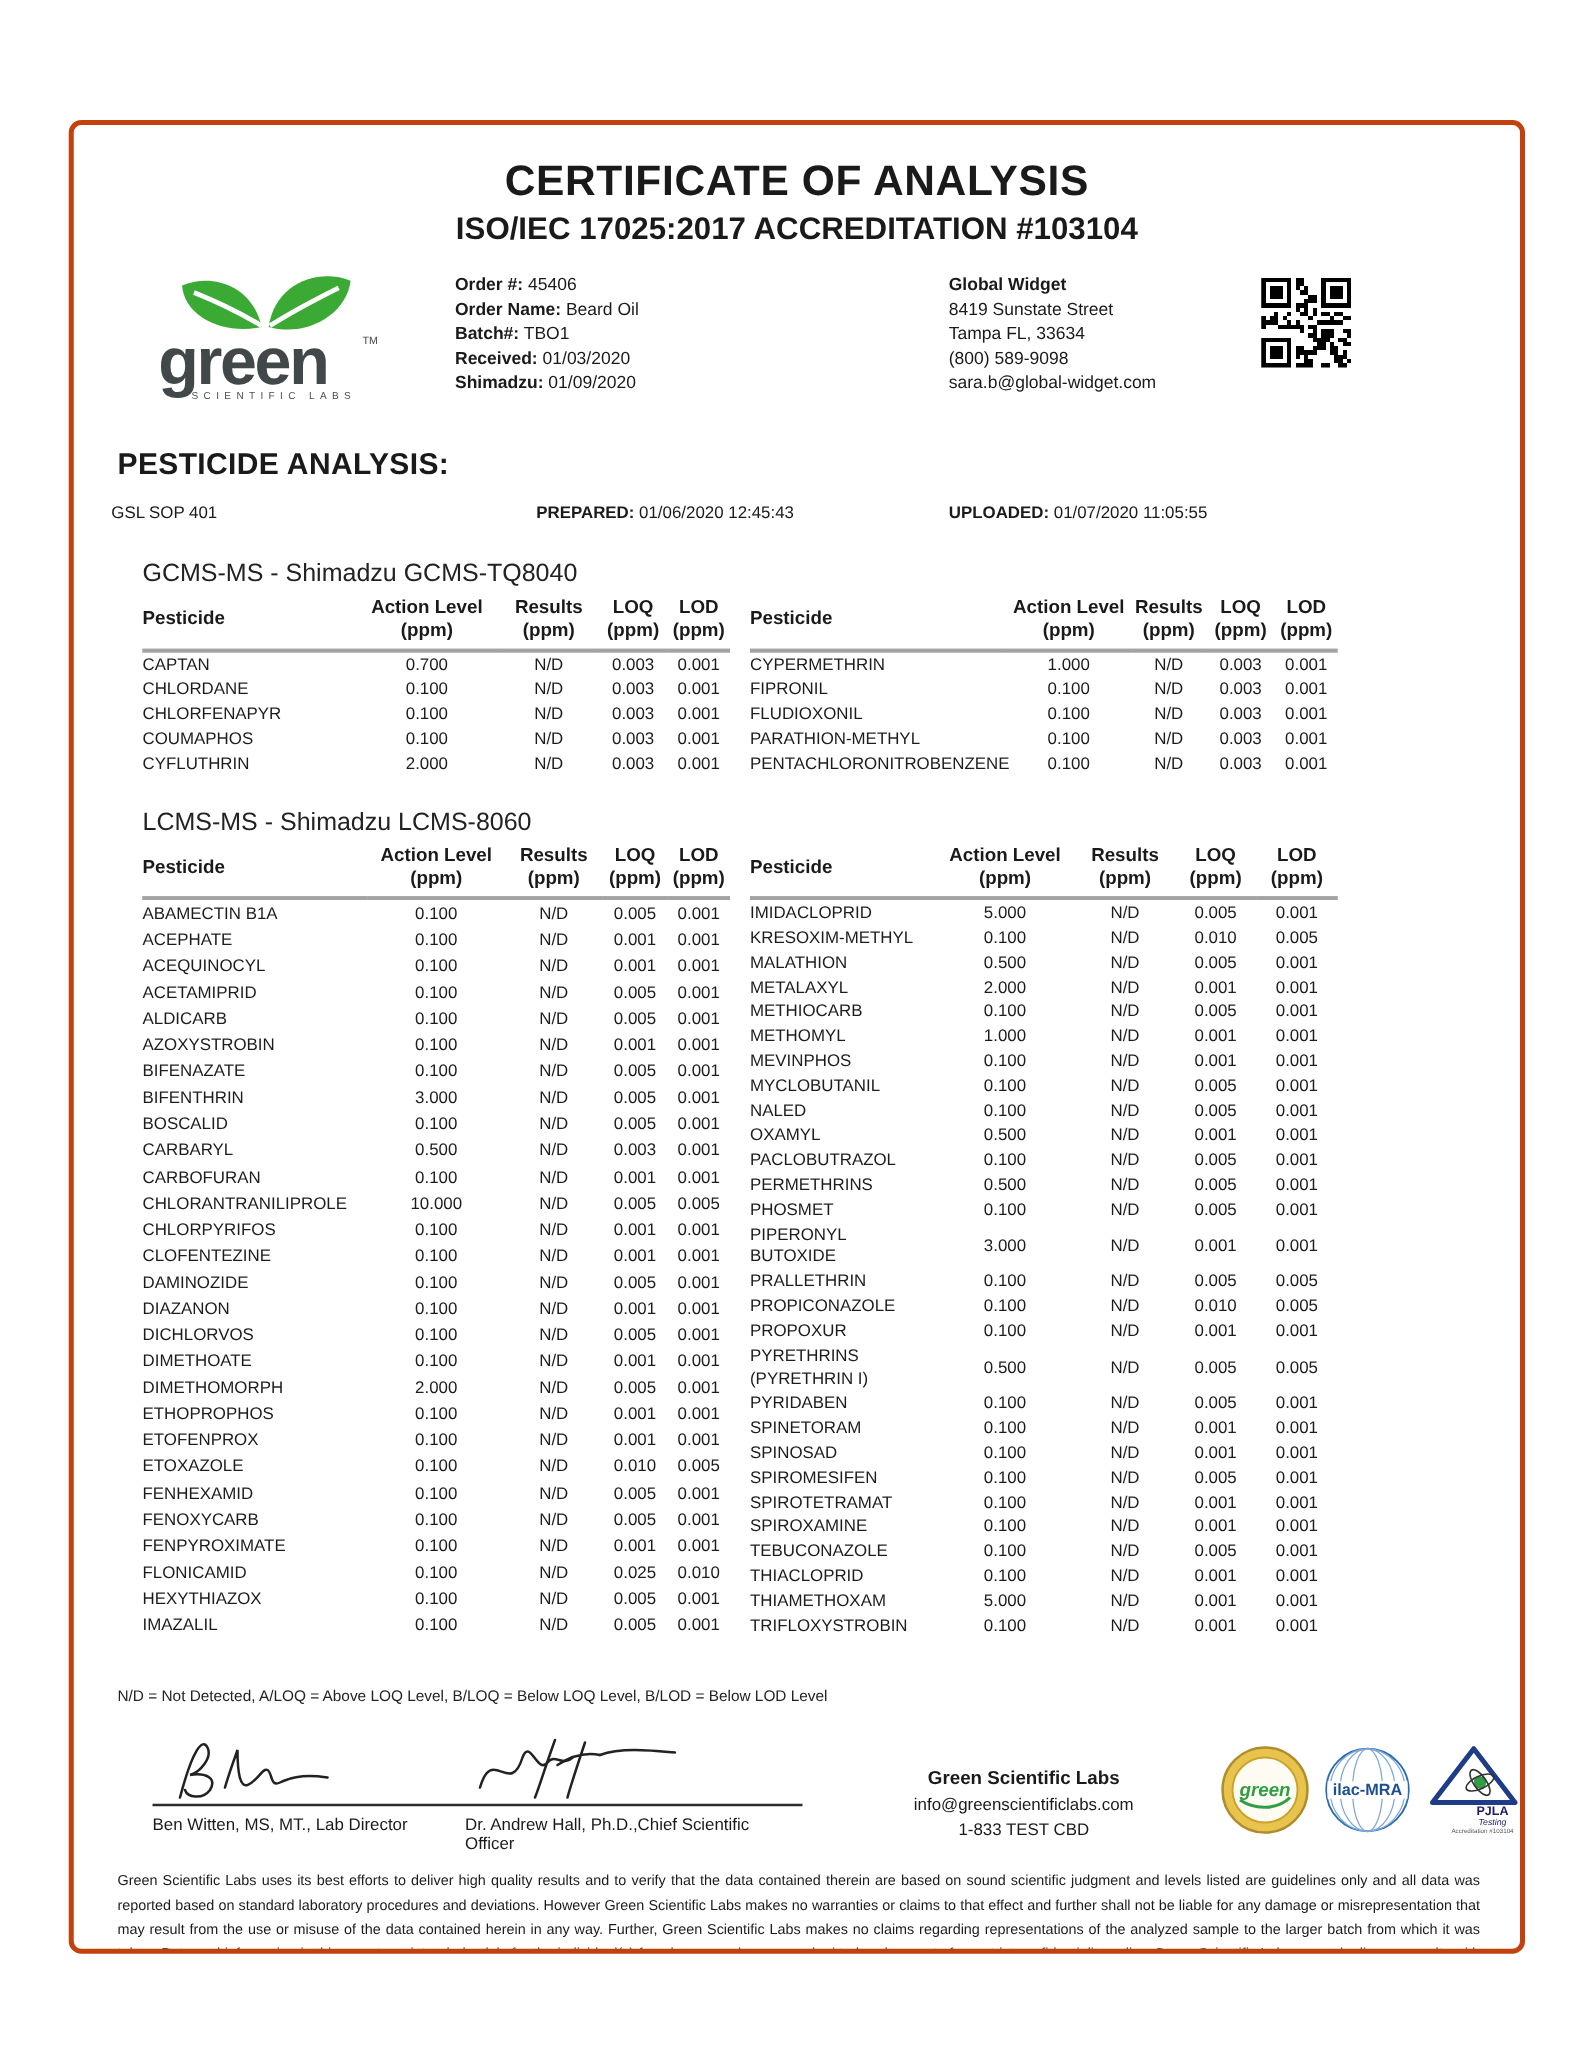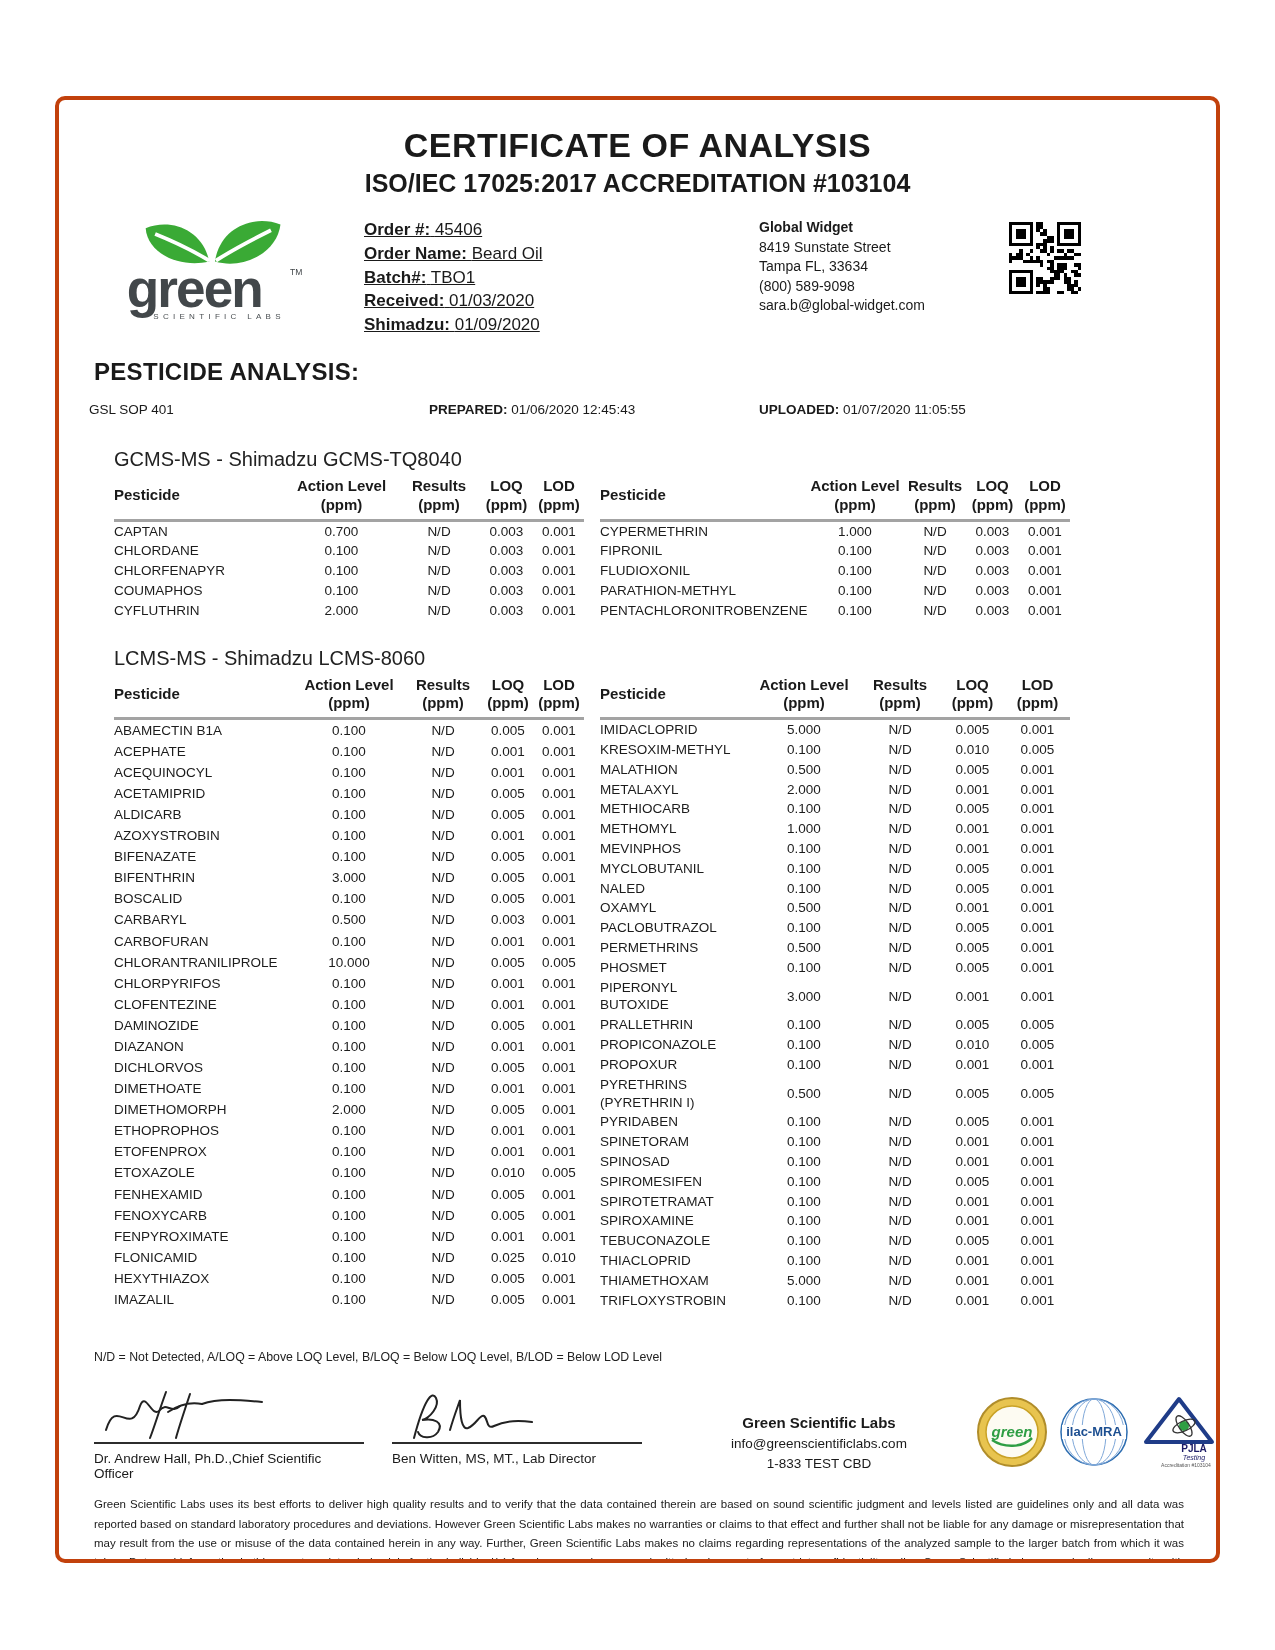--- a/index.html
+++ b/index.html
@@ -7,21 +7,21 @@
          font-family:"Liberation Sans",sans-serif;color:#1a1a1a;overflow:hidden;}
   .doc-box{position:absolute;left:55px;top:55px;width:1165px;height:1467px;
            box-sizing:border-box;border:4px solid #c2410c;border-radius:10px;
            background:#fff;overflow:hidden;margin-top:41px;}
   
   .title1{margin-top:26px;text-align:center;font-size:34px;font-weight:bold;letter-spacing:.5px;}
   .title2{margin-top:4px;text-align:center;font-size:25px;font-weight:bold;}
   
   .head-row{display:flex;align-items:flex-start;margin:18px 0 0 60px;height:112px;}
   .logo-wrap{width:190px;flex:none;}
-  .order-block{flex:none;width:270px;margin-left:55px;font-size:17px;line-height:1.4;padding-top:2px;text-decoration:underline;}
+  .order-block{flex:none;width:270px;margin-left:55px;font-size:14px;line-height:1.4;padding-top:2px;}
   .order-block b{font-weight:bold;}
   .client-block{flex:none;width:250px;margin-left:125px;font-size:14px;line-height:1.4;padding-top:2px;}
   .client-name{font-weight:bold;}
   .qr-wrap{margin-left:auto;margin-right:160px;padding-top:6px;}
   
   .section-heading{margin:30px 0 0 35px;font-size:24px;font-weight:bold;letter-spacing:.3px;}
   .sop-row{position:relative;height:20px;margin-top:16px;font-size:13.5px;}
   .sop-row .sop{position:absolute;left:30px;}
   .sop-row .prep{position:absolute;left:370px;}
   .sop-row .upl{position:absolute;left:700px;}
@@ -817,42 +817,42 @@
               <td>0.001</td>
               <td>0.001</td>
             </tr>
           </tbody>
         </table>
     </div>
 
     <div class="legend">N/D = Not Detected, A/LOQ = Above LOQ Level, B/LOQ = Below LOQ Level, B/LOD = Below LOD Level</div>
 
     <div class="sig-row">
+      <div class="sig-col sig2">
+        <svg width="200" height="58" viewBox="0 0 200 58">
+          <g stroke="#222" stroke-width="2" fill="none" stroke-linecap="round">
+            <path d="M22,52 C32,14 40,4 44,12 C48,20 38,32 30,34 C42,32 52,36 46,46 C40,54 28,52 26,46"></path>
+            <path d="M58,44 C62,30 66,20 68,14 C68,32 70,44 76,42 C84,39 88,28 92,30 C96,32 94,44 102,40 C114,34 126,34 140,36"></path>
+          </g>
+        </svg>
+        <div class="sig-line"></div>
+        <div class="sig-label">Ben Witten, MS, MT., Lab Director</div>
+      </div>
+
       <div class="sig-col sig1">
         <svg width="250" height="58" viewBox="0 0 250 58">
           <g stroke="#222" stroke-width="2" fill="none" stroke-linecap="round">
             <path d="M12,44 C22,10 36,52 46,20 C52,4 58,34 66,24 C72,16 78,28 86,20"></path>
             <path d="M72,6 C64,28 60,42 56,52"></path>
             <path d="M96,8 C88,32 84,44 82,52 M74,26 C86,18 98,16 108,18"></path>
             <path d="M108,18 C124,12 146,14 168,16"></path>
           </g>
         </svg>
         <div class="sig-line"></div>
         <div class="sig-label">Dr. Andrew Hall, Ph.D.,Chief Scientific Officer</div>
-      </div>
-
-      <div class="sig-col sig2">
-        <svg width="200" height="58" viewBox="0 0 200 58">
-          <g stroke="#222" stroke-width="2" fill="none" stroke-linecap="round">
-            <path d="M22,52 C32,14 40,4 44,12 C48,20 38,32 30,34 C42,32 52,36 46,46 C40,54 28,52 26,46"></path>
-            <path d="M58,44 C62,30 66,20 68,14 C68,32 70,44 76,42 C84,39 88,28 92,30 C96,32 94,44 102,40 C114,34 126,34 140,36"></path>
-          </g>
-        </svg>
-        <div class="sig-line"></div>
-        <div class="sig-label">Ben Witten, MS, MT., Lab Director</div>
       </div>
 
       <div class="sig-col lab-contact">
         <div class="lc-name">Green Scientific Labs</div>
         <div class="lc-line">info@greenscientificlabs.com</div>
         <div class="lc-line">1-833 TEST CBD</div>
       </div>
 
       <div class="sig-col seals">
         <svg width="72" height="72" viewBox="0 0 72 72">

